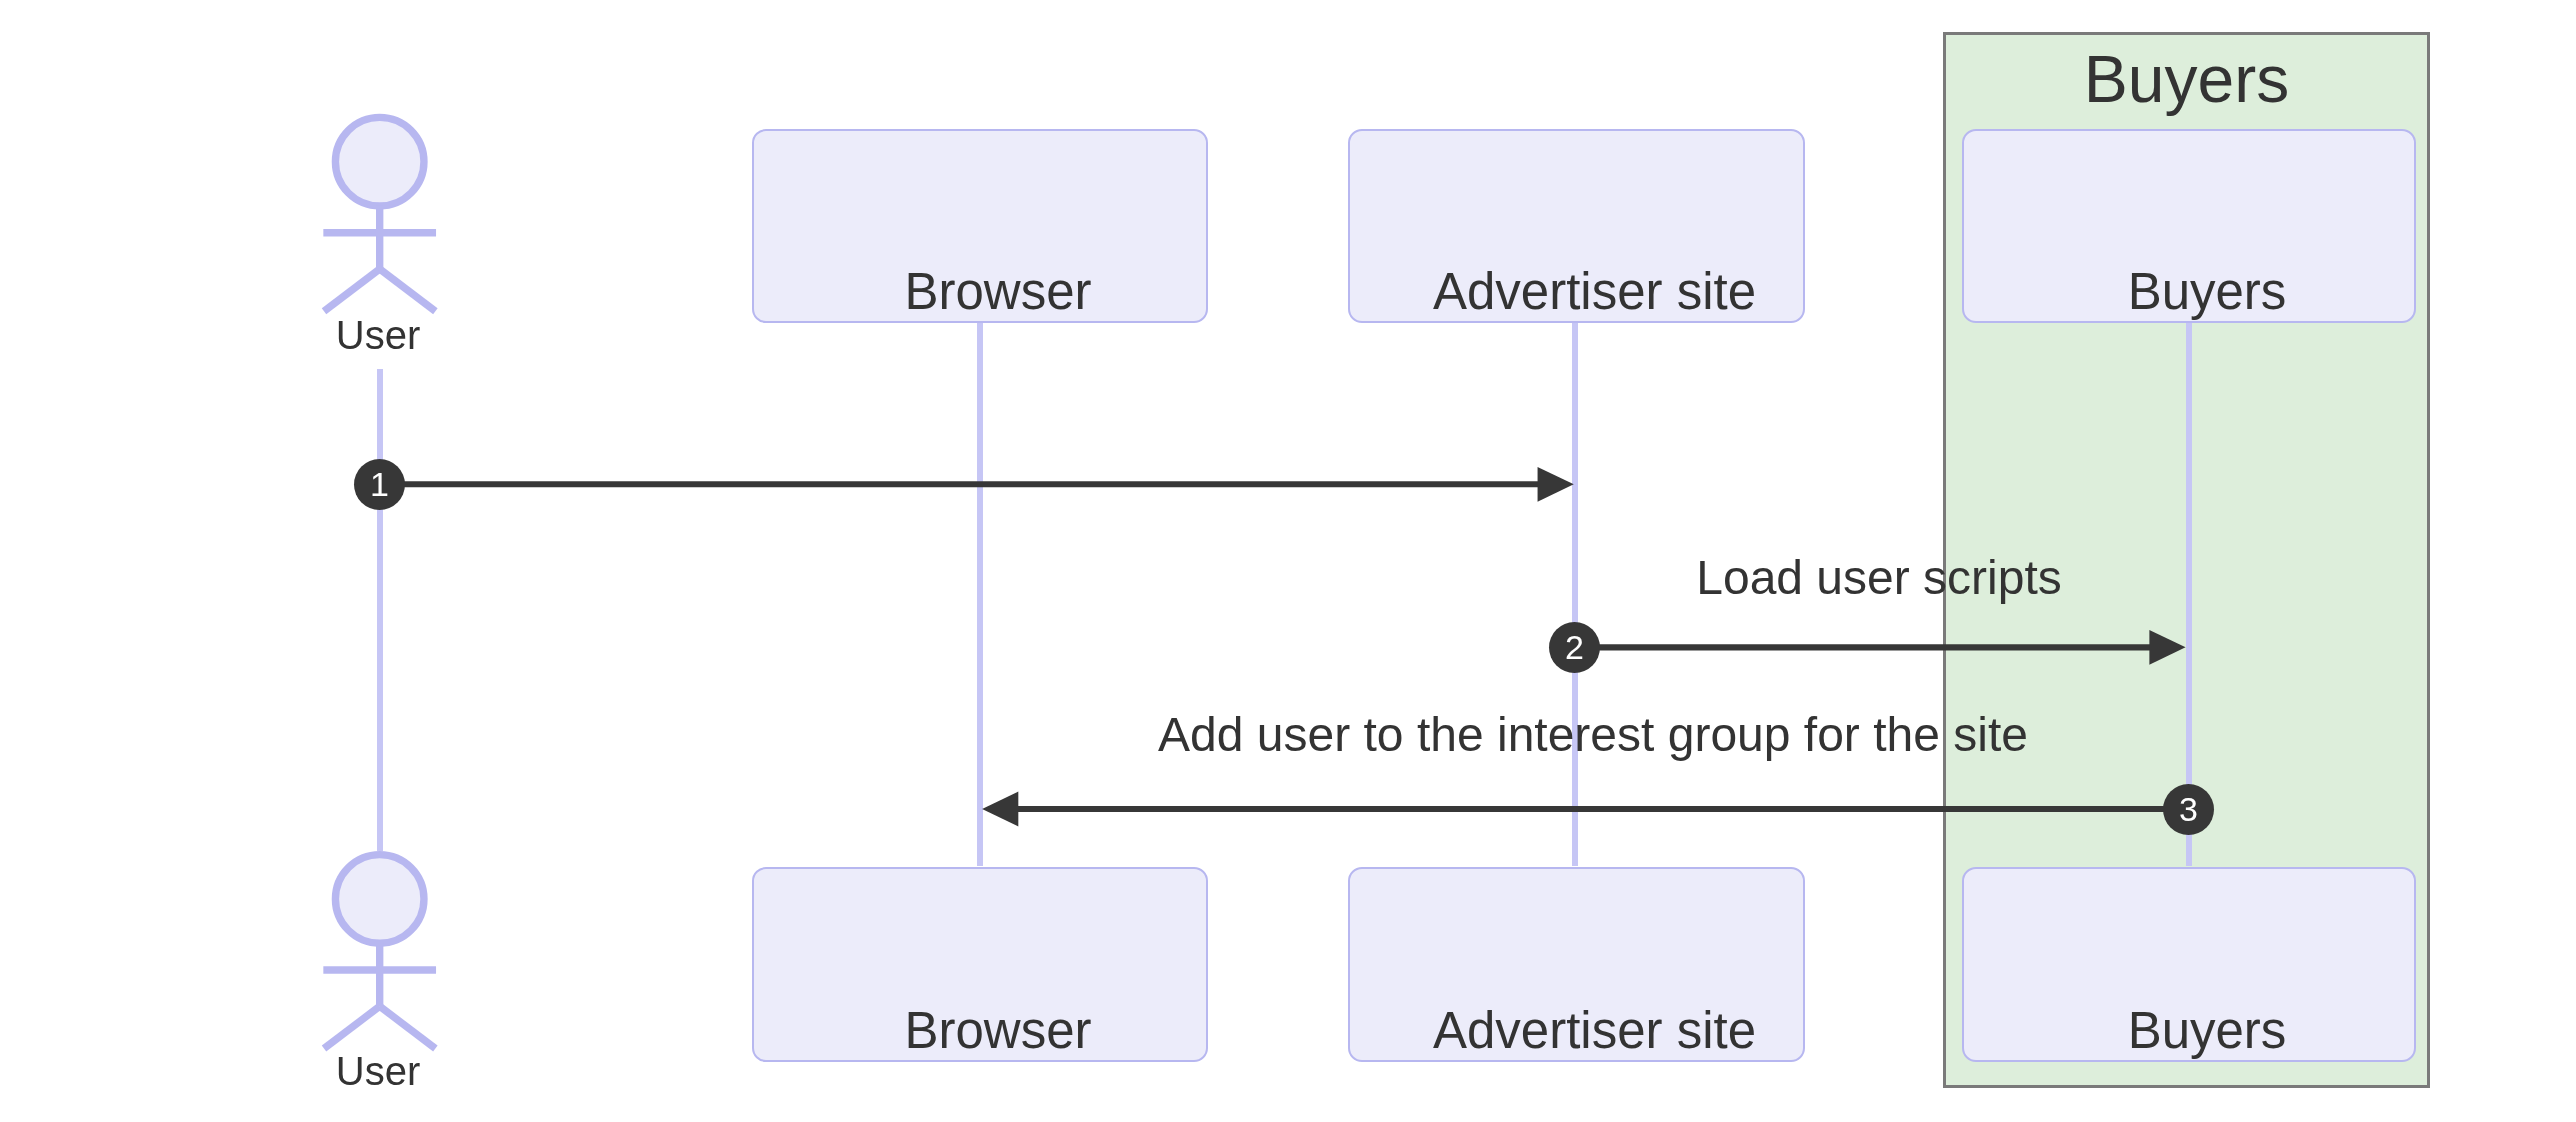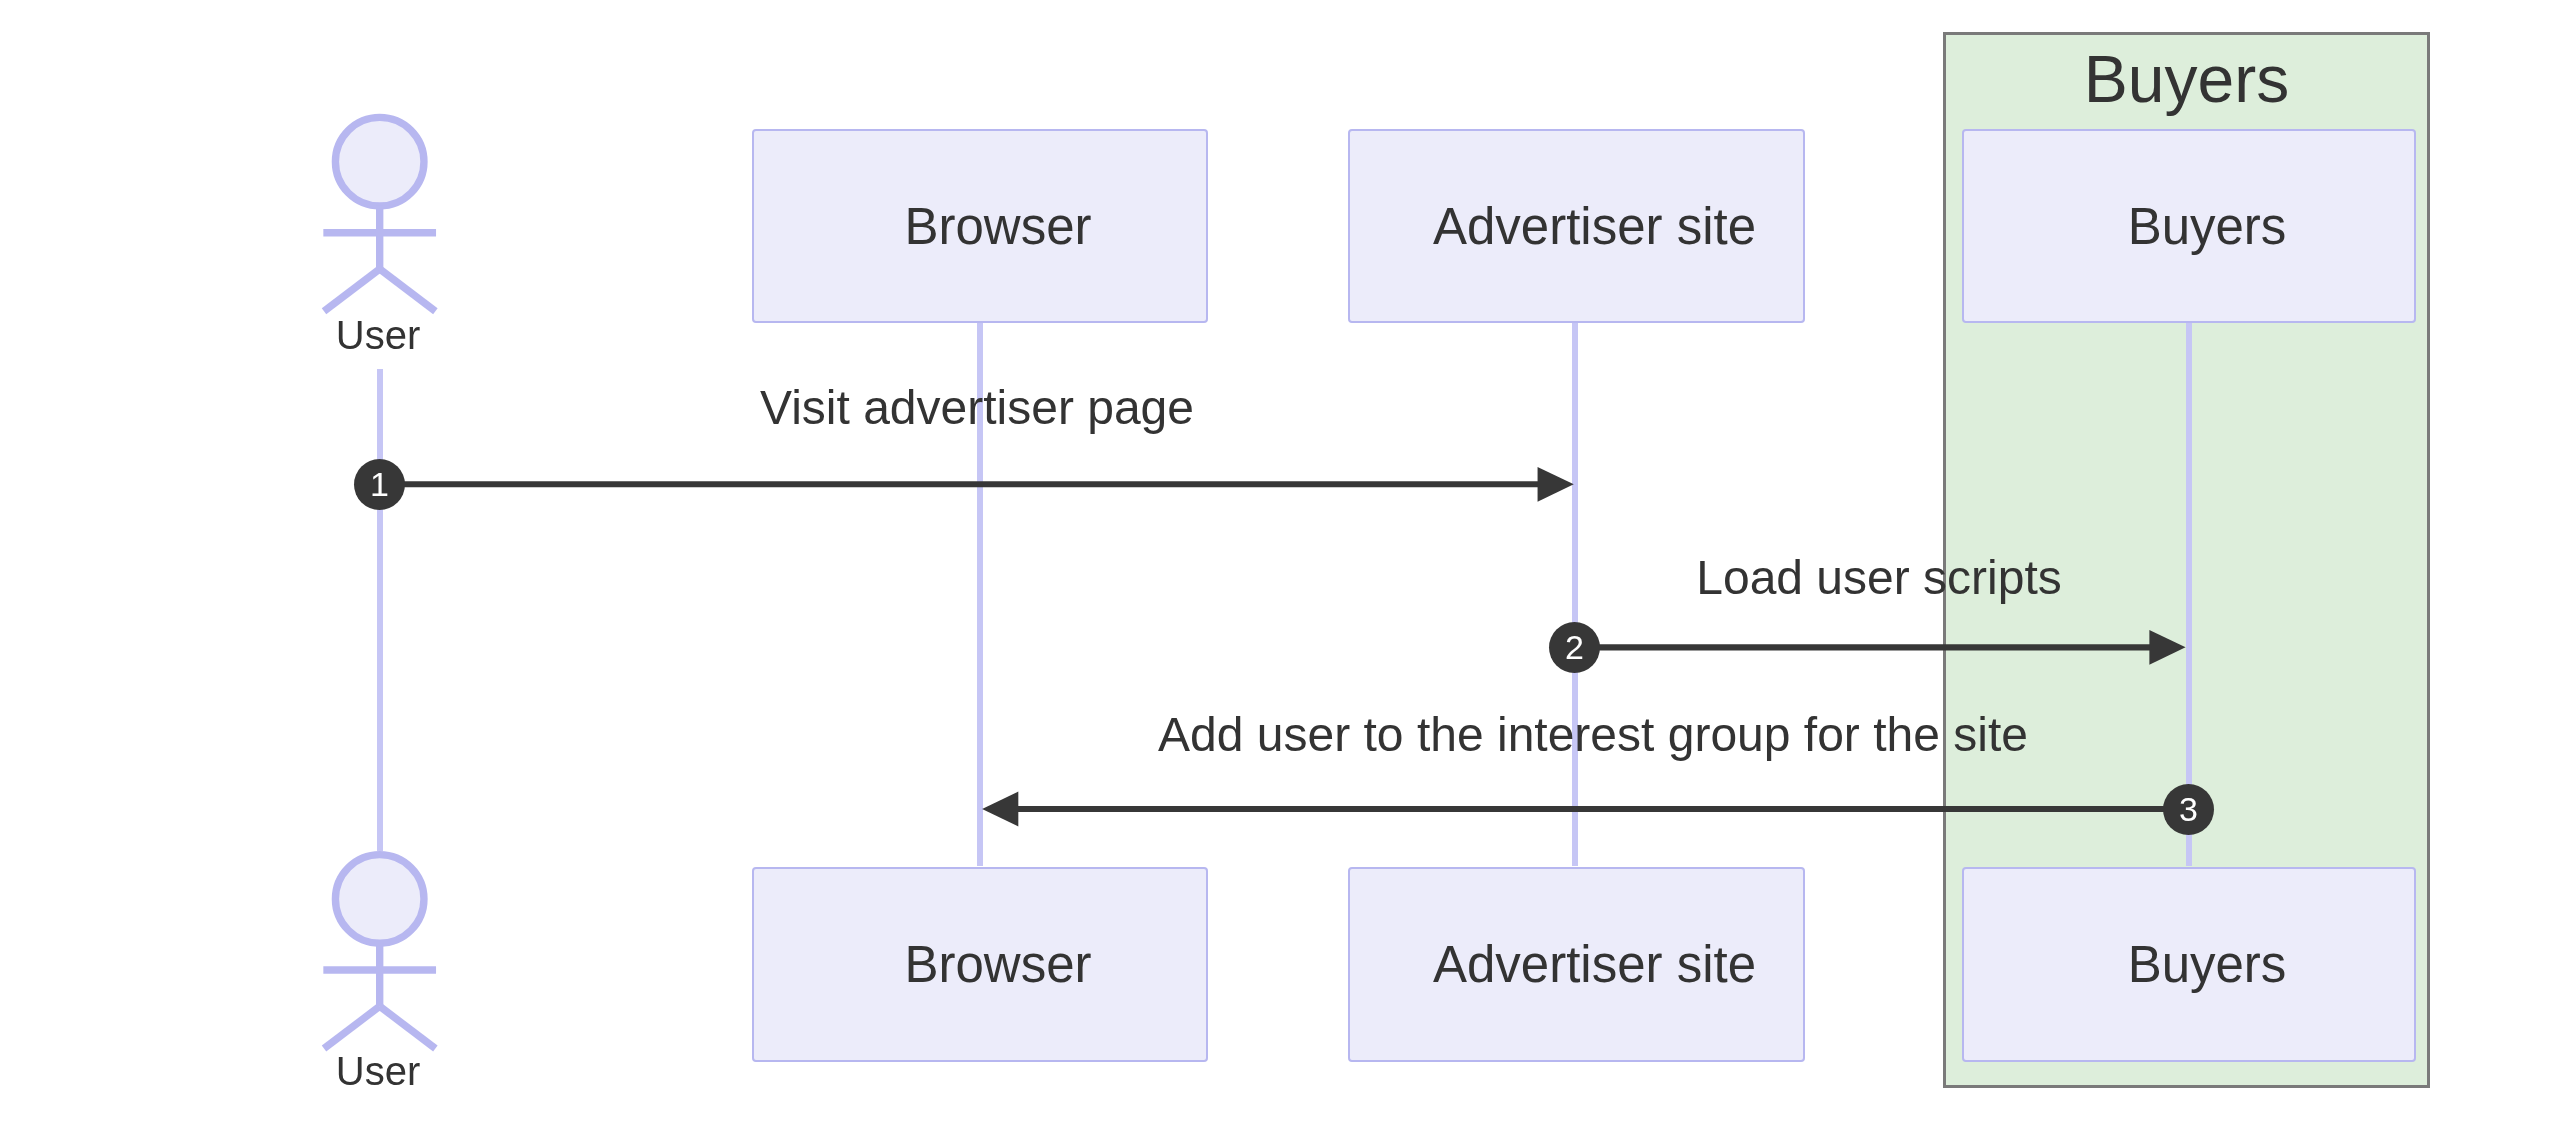--- a/index.html
+++ b/index.html
@@ -33,23 +33,23 @@
     position: absolute;
     width: 6px;
     background: var(--lifeline);
   }
 
   .pbox {
     position: absolute;
     box-sizing: border-box;
     background: var(--actor_fill);
     border: 2.7px solid var(--actor_border);
-    border-radius: 4px;
+    border-radius: 14px;
     display: flex;
-    align-items: center;
+    align-items: flex-end;
     justify-content: center;
     font-size: 51px;
     color: var(--text);
     padding-left: 36px;
   }
 
   .actor-label {
     position: absolute;
     transform: translate(-50%, -50%);
     font-size: 40px;
@@ -164,21 +164,20 @@
     </g>
     <g>
       <line class="arrow-line" x1="3262" y1="1206" x2="1510" y2="1206"></line>
       <polygon class="arrow-head" points="1464,1206 1518,1180 1518,1232"></polygon>
     </g>
   </svg>
 
   <div class="actor-label" style="left:378px; top:335px;">User</div>
   <div class="actor-label" style="left:378px; top:1071px;">User</div>
 
-  <div class="msg-label" style="left:977px; top:407px;">Visit advertiser page</div>
   <div class="msg-label" style="left:1879px; top:577px;">Load user scripts</div>
   <div class="msg-label" style="left:1593px; top:734px;">Add user to the interest group for the site</div>
 
   <div class="seq-badge" style="left:354px; top:459px;">1</div>
   <div class="seq-badge" style="left:1549px; top:622px;">2</div>
   <div class="seq-badge" style="left:2163px; top:784px;">3</div>
 
 </div>
 
 

